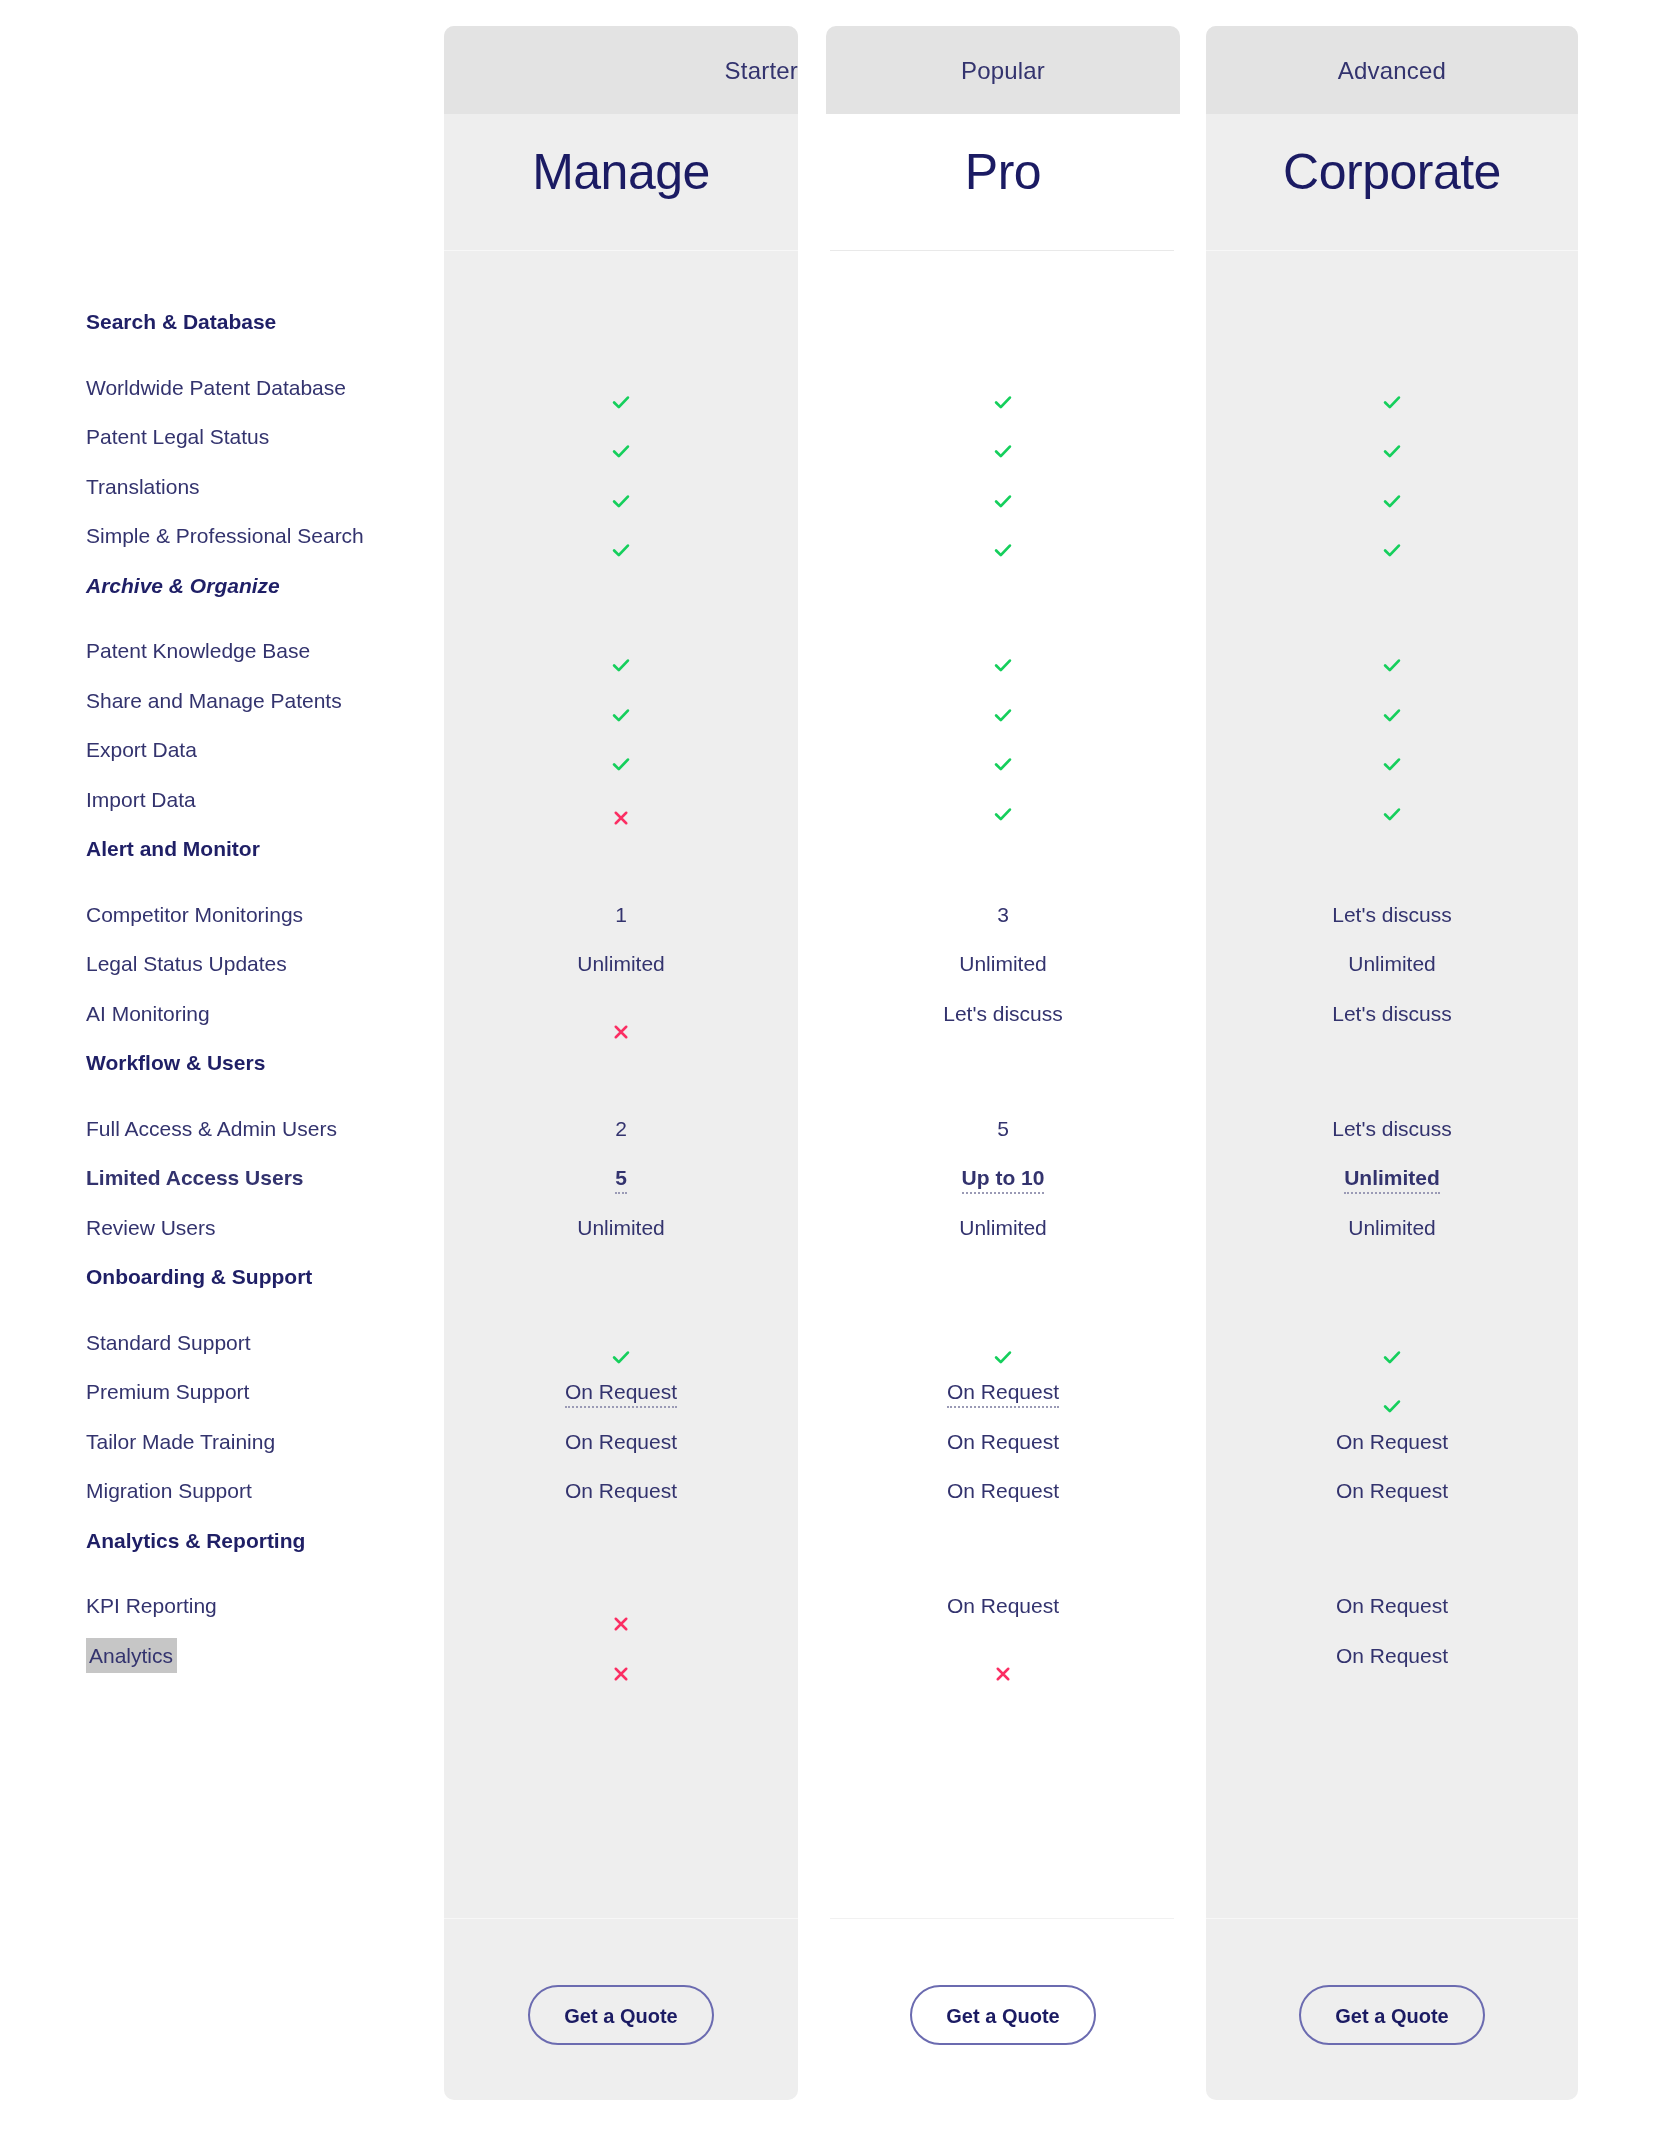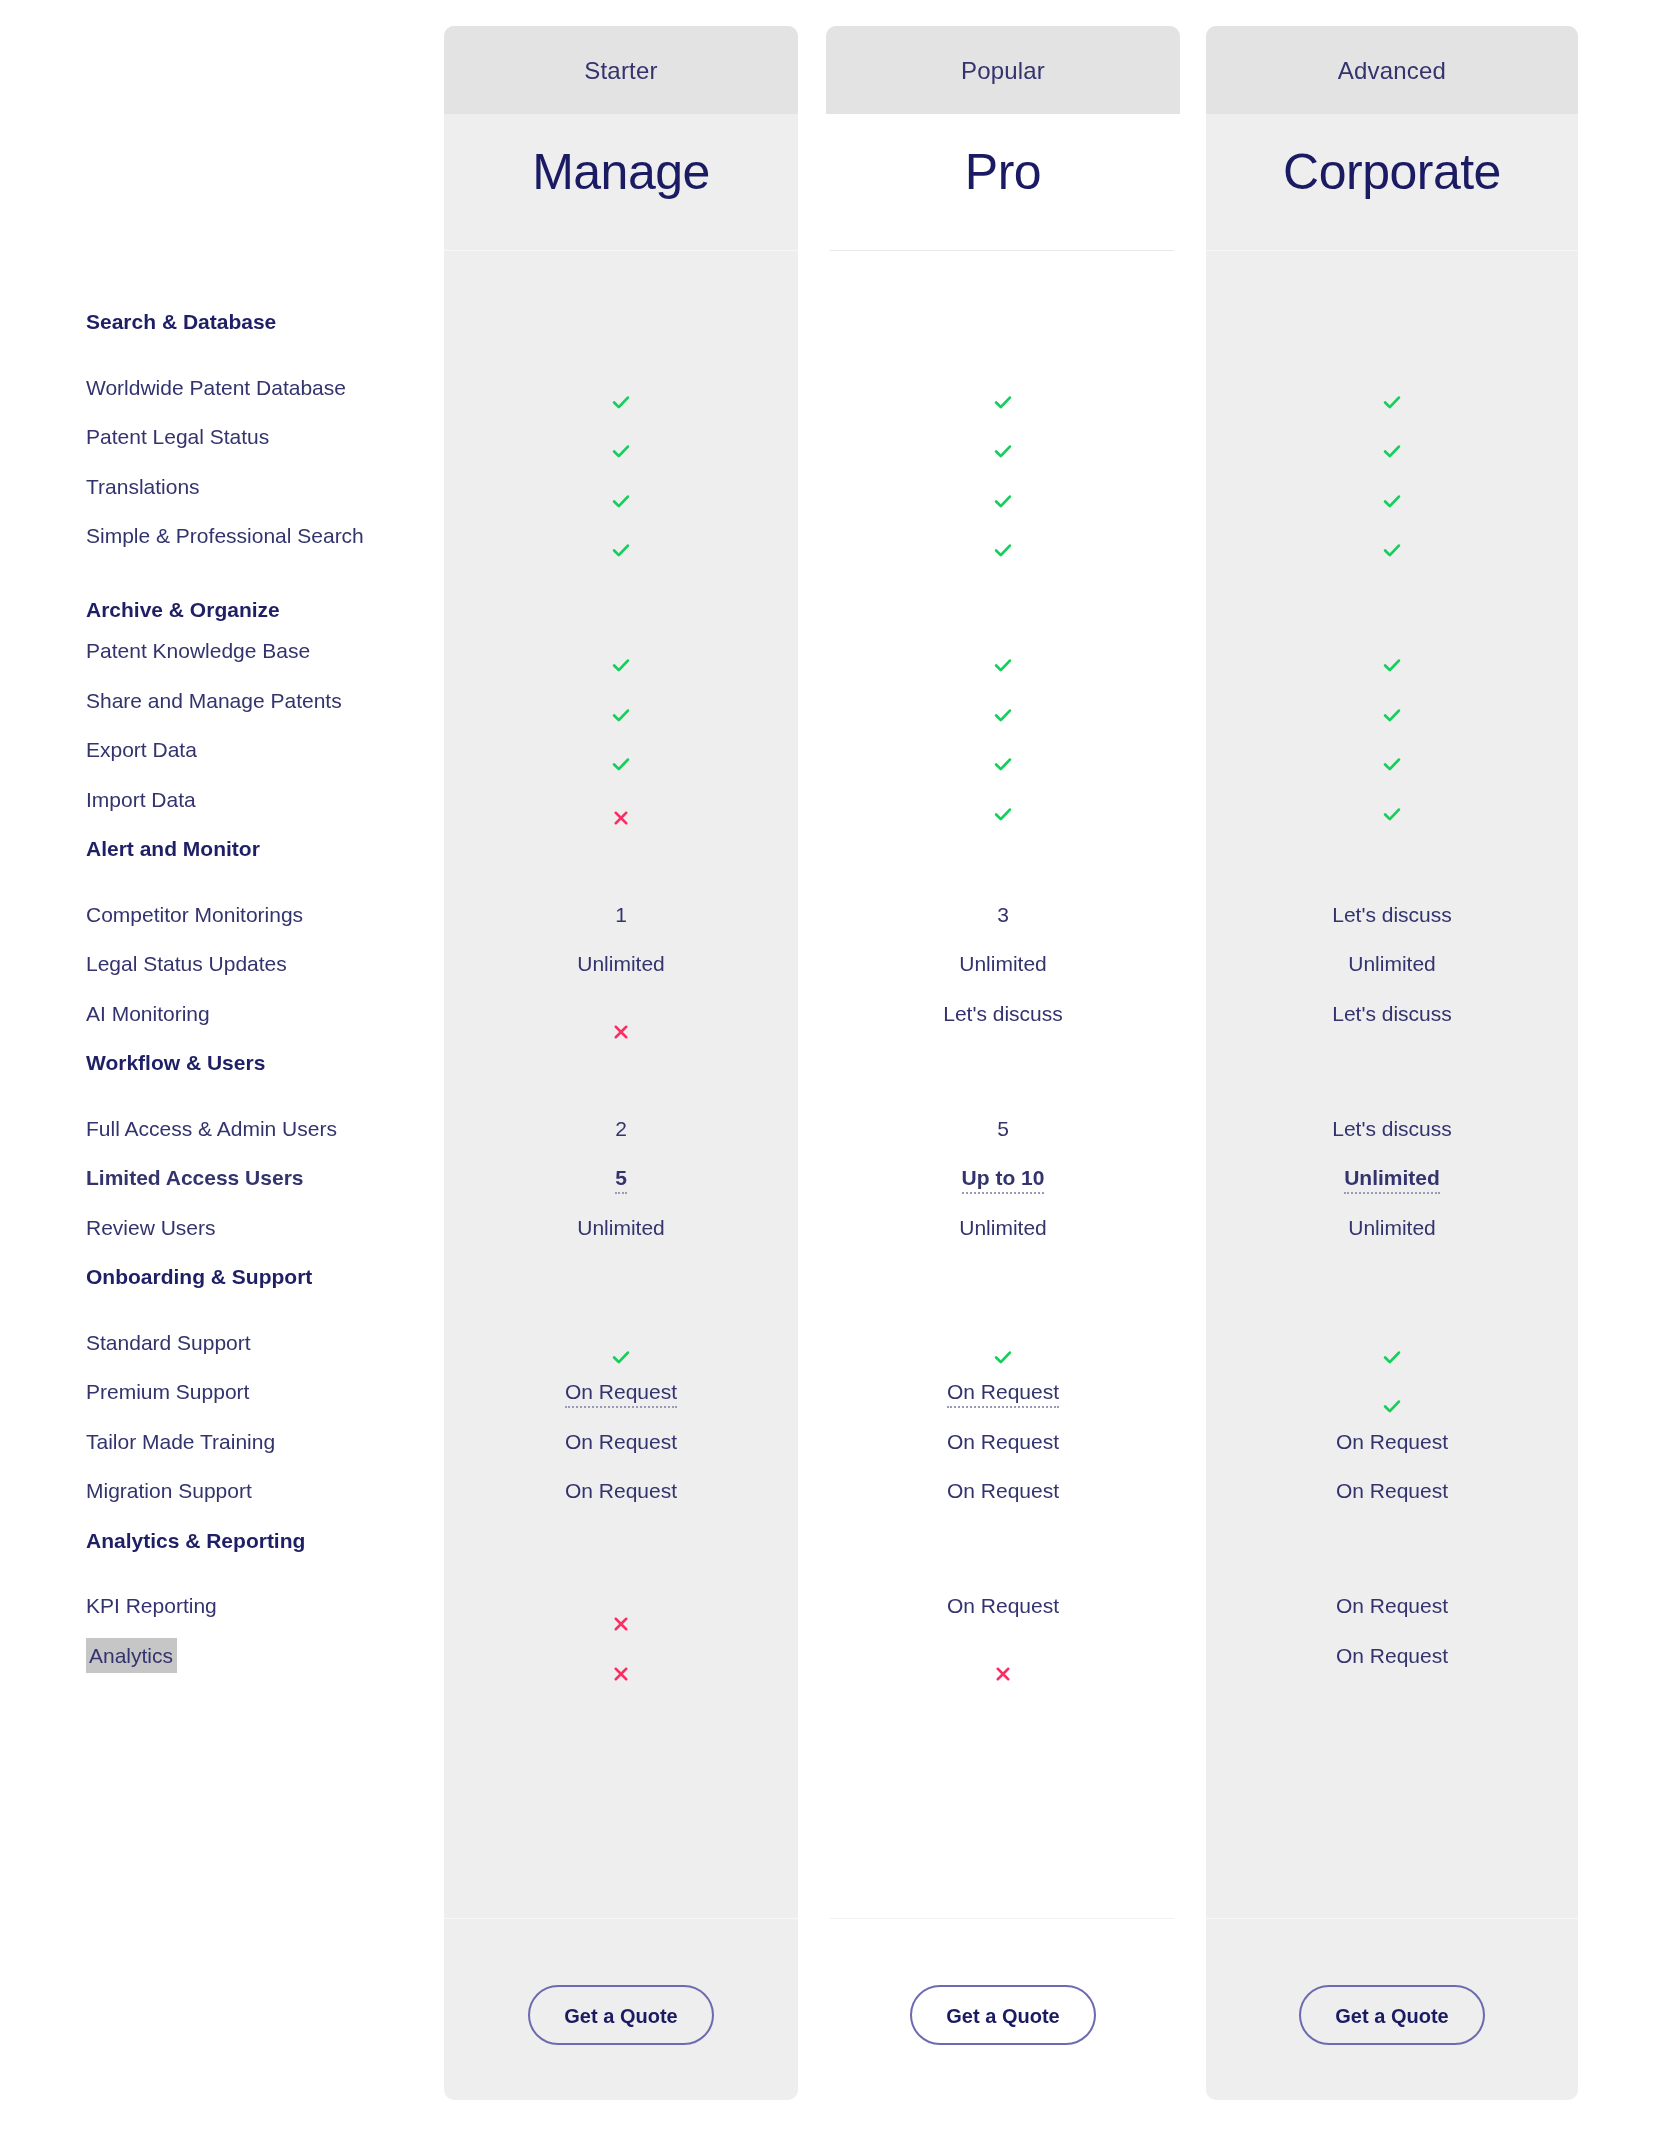--- a/index.html
+++ b/index.html
@@ -50,21 +50,21 @@
   .plan-tag {
     position: absolute;
     top: 54px;
     height: 34px;
     line-height: 34px;
     text-align: center;
     font-size: 24px;
     color: #33336e;
     letter-spacing: .2px;
   }
-  .plan-tag.c0 { left: 444px;  width: 354px; }
+  .plan-tag.c0 { left: 444px;  width: 354px; text-align: right; }
   .plan-tag.c1 { left: 826px;  width: 354px; }
   .plan-tag.c2 { left: 1206px; width: 372px; }
 
   .plan-name {
     position: absolute;
     top: 142px;
     height: 60px;
     line-height: 60px;
     text-align: center;
     font-size: 50px;
@@ -264,21 +264,21 @@
         <div class="cell c0"><span class="ico-check"><svg viewBox="0 0 24 24" width="22" height="22" aria-hidden="true">
               <path d="M4.5 12.6 L9.6 17.6 L19.5 7.2" fill="none" stroke="#15cf5c" stroke-width="3" stroke-linecap="round" stroke-linejoin="round"></path>
             </svg></span></div>
         <div class="cell c1"><span class="ico-check"><svg viewBox="0 0 24 24" width="22" height="22" aria-hidden="true">
               <path d="M4.5 12.6 L9.6 17.6 L19.5 7.2" fill="none" stroke="#15cf5c" stroke-width="3" stroke-linecap="round" stroke-linejoin="round"></path>
             </svg></span></div>
         <div class="cell c2"><span class="ico-check"><svg viewBox="0 0 24 24" width="22" height="22" aria-hidden="true">
               <path d="M4.5 12.6 L9.6 17.6 L19.5 7.2" fill="none" stroke="#15cf5c" stroke-width="3" stroke-linecap="round" stroke-linejoin="round"></path>
             </svg></span></div>
       </div>
-      <div class="row group" style="top: 580px;">
+      <div class="row group" style="top: 556px; font-style: italic;">
         <div class="row-label">Archive &amp; Organize</div>
       </div>
       <div class="row" style="top: 621px;">
         <div class="row-label">Patent Knowledge Base</div>
         <div class="cell c0"><span class="ico-check"><svg viewBox="0 0 24 24" width="22" height="22" aria-hidden="true">
               <path d="M4.5 12.6 L9.6 17.6 L19.5 7.2" fill="none" stroke="#15cf5c" stroke-width="3" stroke-linecap="round" stroke-linejoin="round"></path>
             </svg></span></div>
         <div class="cell c1"><span class="ico-check"><svg viewBox="0 0 24 24" width="22" height="22" aria-hidden="true">
               <path d="M4.5 12.6 L9.6 17.6 L19.5 7.2" fill="none" stroke="#15cf5c" stroke-width="3" stroke-linecap="round" stroke-linejoin="round"></path>
             </svg></span></div>

